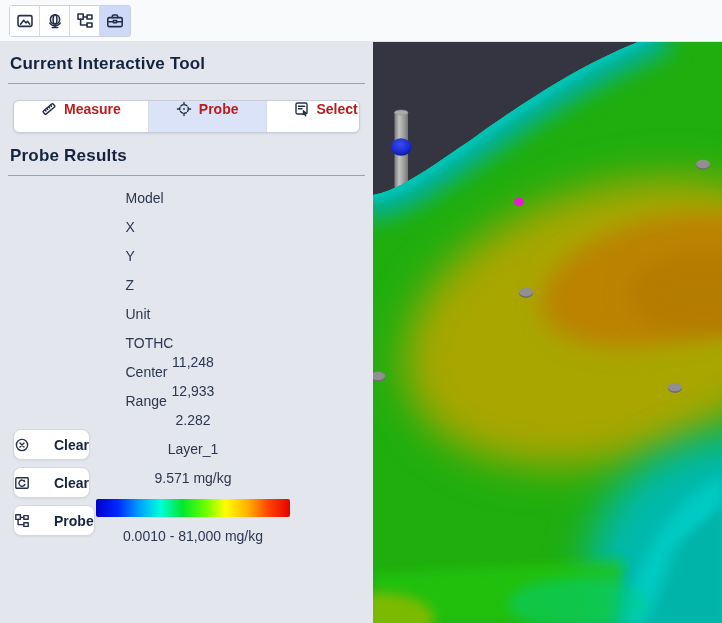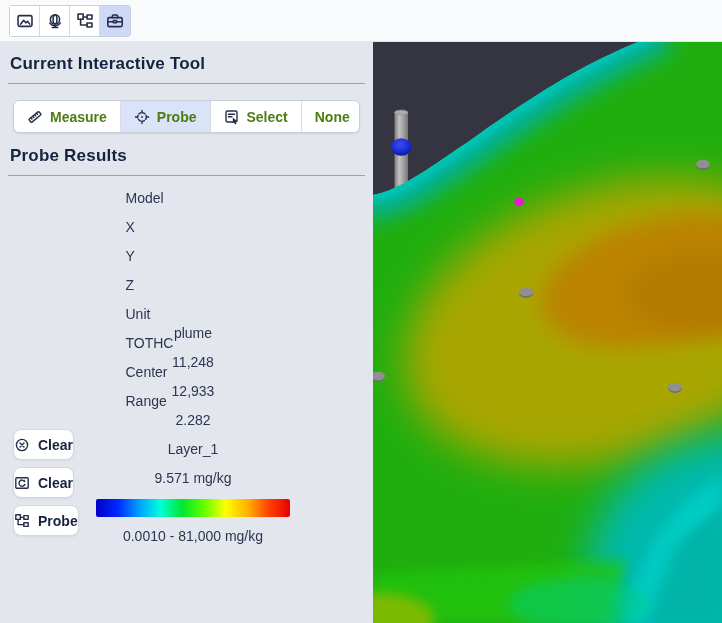--- a/index.html
+++ b/index.html
@@ -38,41 +38,41 @@
     margin:13px 10px 9px 10px; letter-spacing:.2px;
   }
   .divider { height:1px; background:#9ba1ad; margin:0 8px; }
 
   .tool-group {
     display:flex; margin:16px 13px 0 13px; height:33px;
     background:#fff; border:1px solid #c8cdda; border-radius:6px;
     overflow:hidden; box-shadow:0 1px 2px rgba(30,40,70,.10);
   }
   .tool-seg {
-    display:flex; align-items:center; justify-content:center; gap:7px;
-    padding:0 13px; font-size:14px; font-weight:600; color:#4d7c0f;
+    display:flex; align-items:flex-start; justify-content:center; gap:7px;
+    padding:0 27px; font-size:14px; font-weight:600; color:#b91c1c;
     border-right:1px solid #d9dde6; cursor:pointer; white-space:nowrap; flex:0 0 auto;
   }
   .tool-seg:last-child { border-right:none; }
   .tool-seg.active { background:#dbe3f8; }
   .tool-seg svg { width:16px; height:16px; }
 
   .results { margin-top:14px; }
   .res-row {
     display:flex; align-items:center; height:29px; padding-left:13px;
     font-size:14px; color:#2b3650;flex-direction:column;
   }
   .res-label { width:135px; flex:0 0 135px; }
   .res-value { flex:1; }
   .datamap-bar {
     width:194px; height:18px; border-radius:2px;
   }
 
   .action-btn {
-    display:flex; align-items:center; justify-content:center; gap:8px;
+    display:flex; align-items:center; justify-content:center; gap:24px;
     margin:7px 13px 0 13px; height:31px;
     background:#fff; border:1px solid #d3d7e1; border-radius:8px;
     font-size:14px; font-weight:600; color:#16243f; cursor:pointer;
     box-shadow:0 1px 2px rgba(30,40,70,.07);
     font-family:"Liberation Sans", sans-serif;
   }
   .action-btn svg { width:16px; height:16px; }
   .actions { margin-top:7px; }
 
   
@@ -154,21 +154,20 @@
       <span>None</span>
     </div>
   </div>
 
   <h1 style="">Probe Results</h1>
   <div class="divider"></div>
 
   <div class="results">
     <div class="res-row">
       <span class="res-label">Model</span>
-      <span class="res-value">plume</span>
     </div>
     <div class="res-row">
       <span class="res-label">X</span>
       <span class="res-value">11,248</span>
     </div>
     <div class="res-row">
       <span class="res-label">Y</span>
       <span class="res-value">12,933</span>
     </div>
     <div class="res-row">

